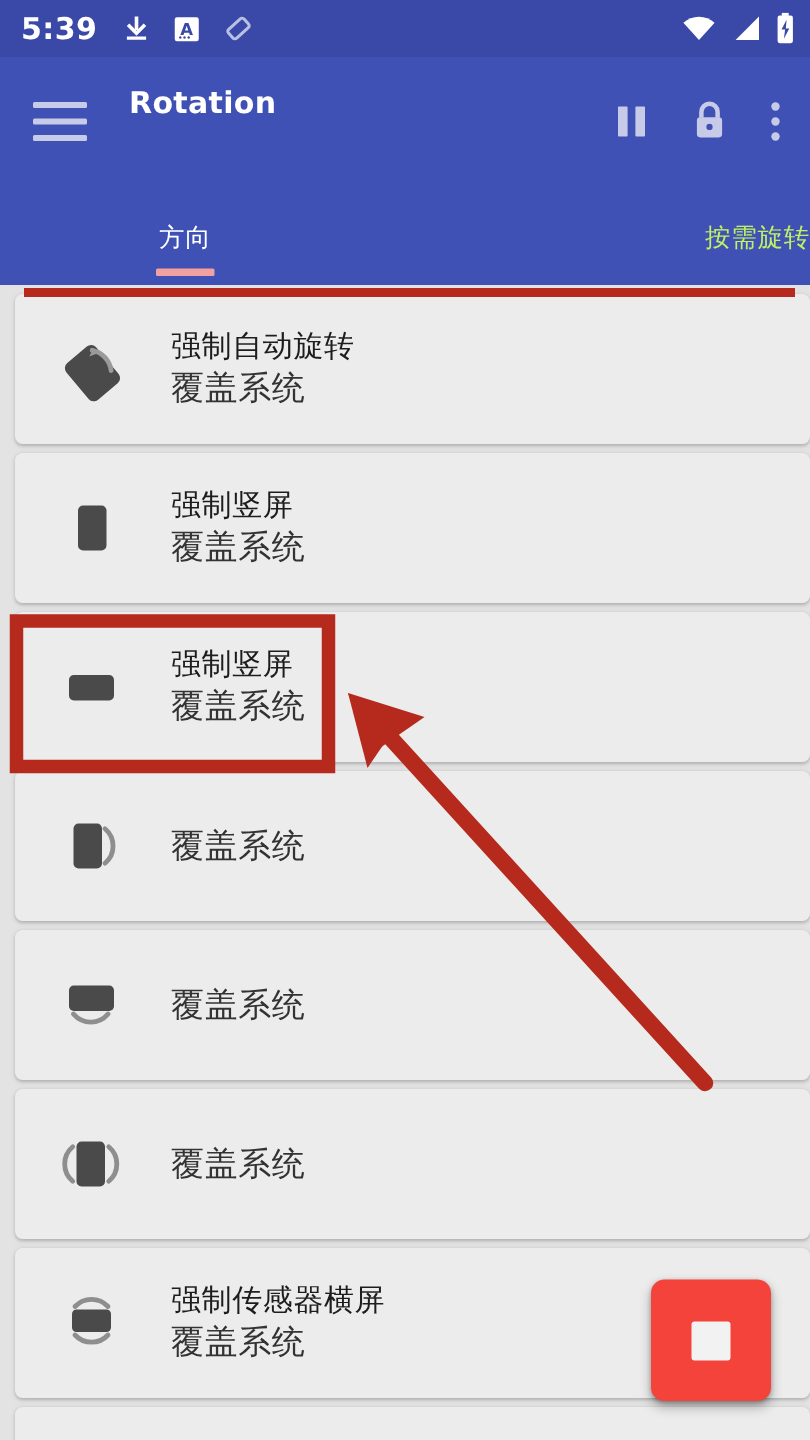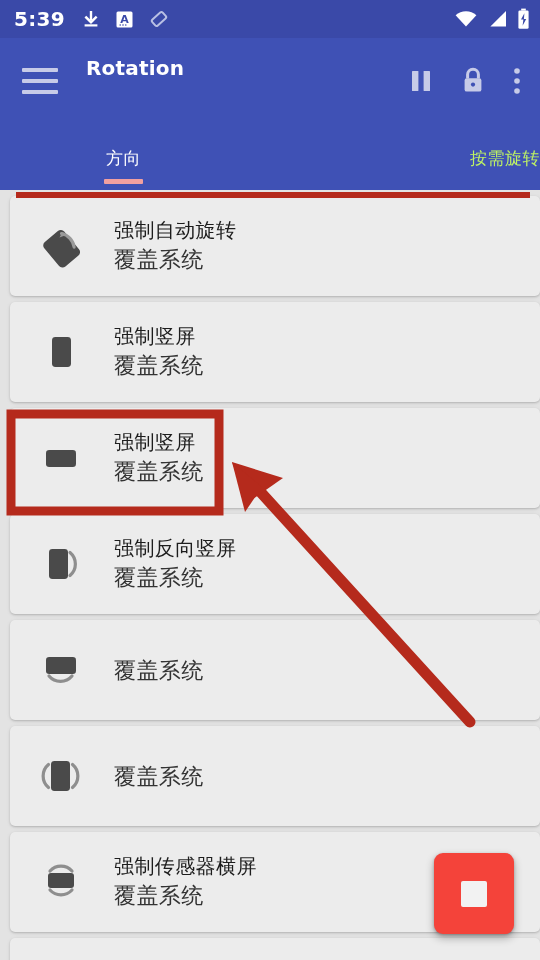--- a/index.html
+++ b/index.html
@@ -261,21 +261,20 @@
   </div>
 
   <div class="card">
     <div class="card-icon">
       <svg width="54" height="54" viewBox="0 0 54 54">
         <rect x="15" y="12" width="19" height="30" rx="3.4" fill="#4a4a4a"></rect>
         <path d="M36 15.5a15 15 0 0 1 0 23" fill="none" stroke="#8e8e8e" stroke-width="3.2" stroke-linecap="round"></path>
       </svg>
     </div>
     <div class="card-text">
-      <div class="card-title">强制反向竖屏</div>
       <div class="card-sub">覆盖系统</div>
     </div>
   </div>
 
   <div class="card">
     <div class="card-icon">
       <svg width="54" height="54" viewBox="0 0 54 54">
         <rect x="12" y="14" width="30" height="17" rx="3.2" fill="#4a4a4a"></rect>
         <path d="M15 33a15 15 0 0 0 23 0" fill="none" stroke="#8e8e8e" stroke-width="3.2" stroke-linecap="round"></path>
       </svg>

